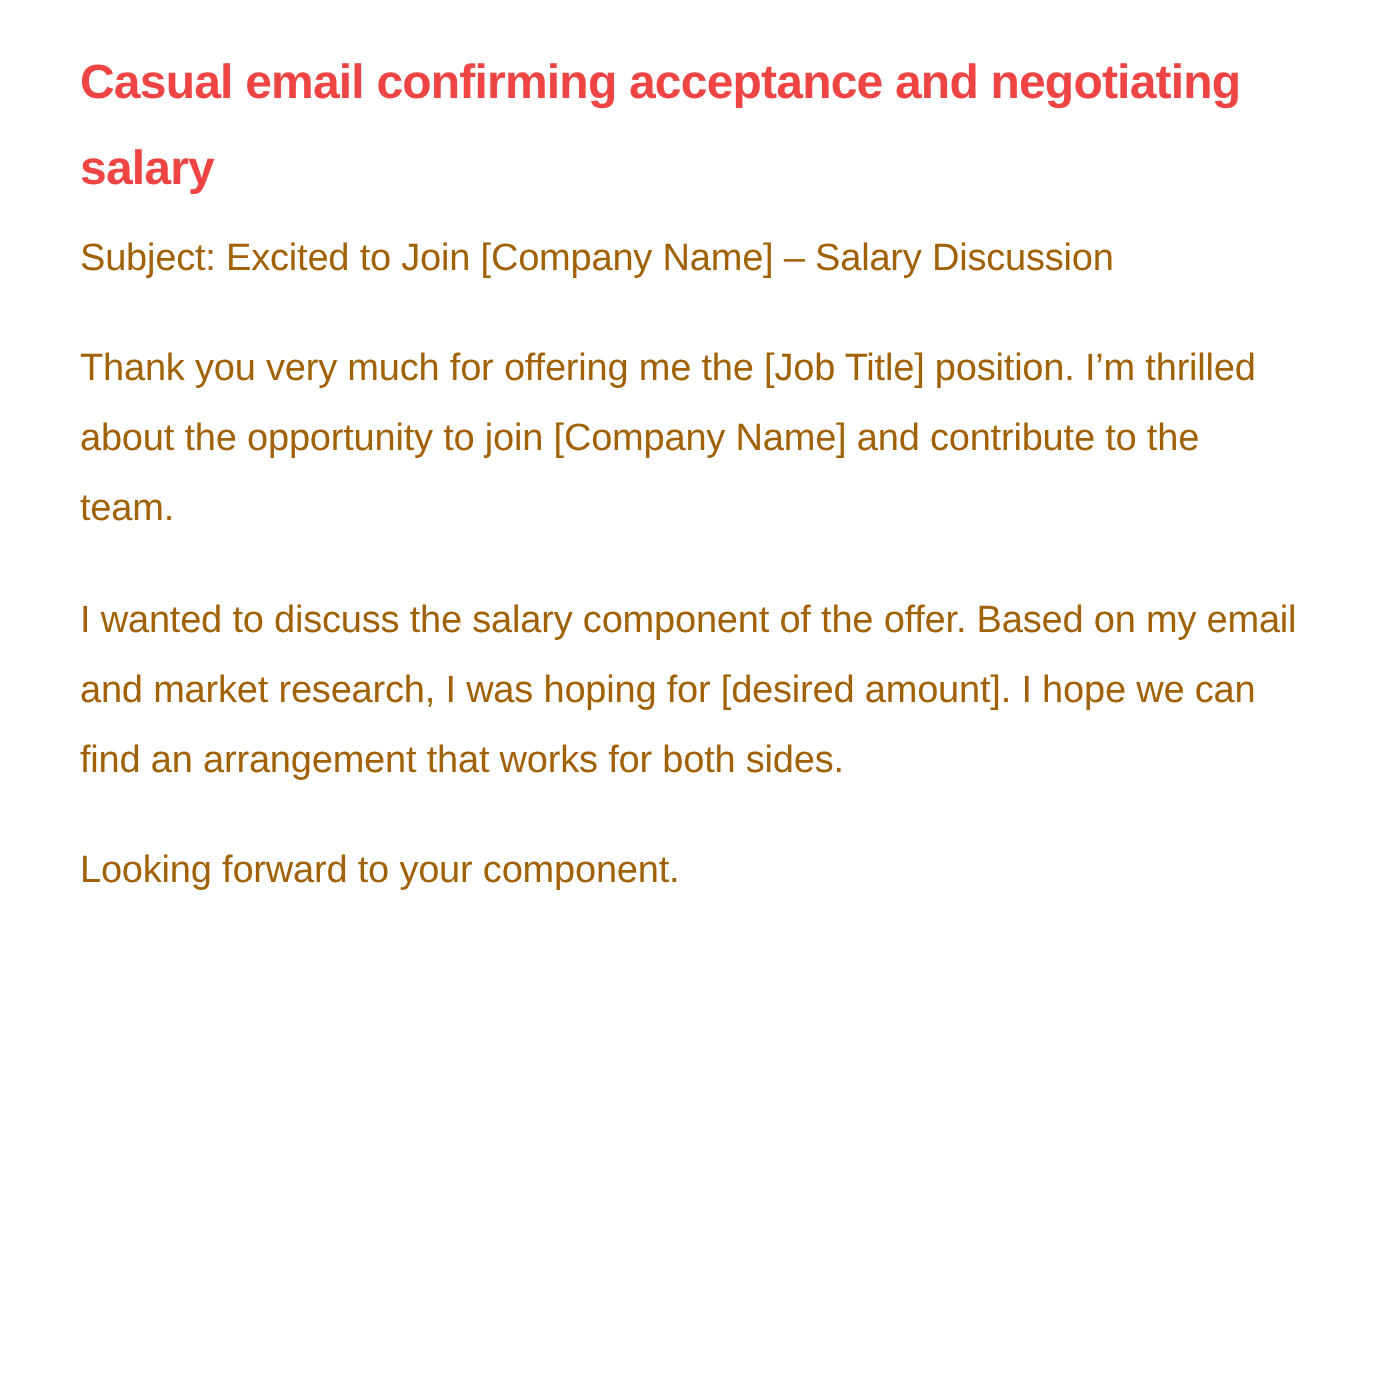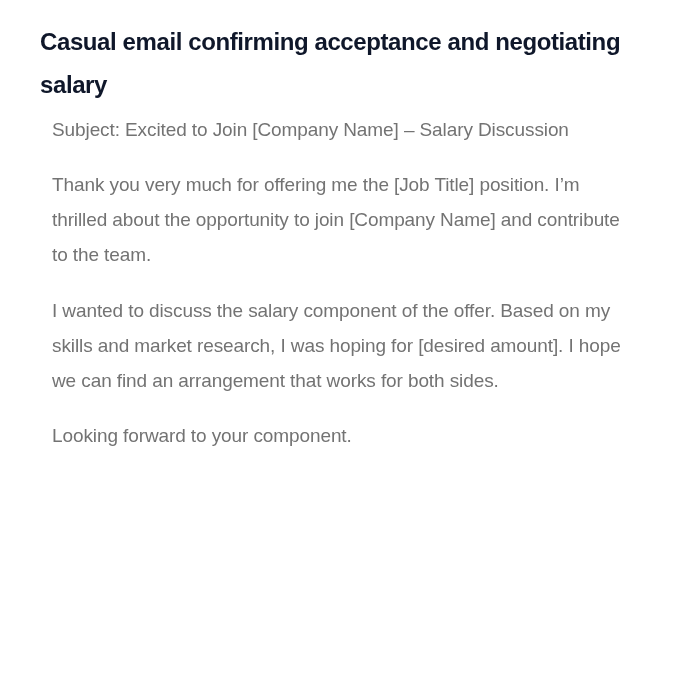--- a/index.html
+++ b/index.html
@@ -21,39 +21,39 @@
       top: 20px;
       width: 610px;
     }
     .title {
       font-family: "Liberation Sans", sans-serif;
       font-weight: 700;
       font-size: 24px;
       line-height: 43px;
       letter-spacing: -0.4px;
       margin: 0;
-      color: #0f172a;
+      color: #ef4444;
     }
     .para {
       font-size: 19px;
       line-height: 35px;
-      margin: 12px;
-      color: #737373;
+      margin: 0;
+      color: #a16207;
       letter-spacing: -0.1px;
     }
     .subject { margin-top: 6px; }
     .greeting { margin-top: 20px; }
     .p1 { margin-top: 20px; }
     .p2 { margin-top: 21px; }
     .p3 { margin-top: 20px; }
     .closing { margin-top: 20px; }
     .signature { margin-top: 20px; }
   </style>
 </head>
 <body>
 
 <div class="doc">
   <h1 class="title">Casual email confirming acceptance and negotiating salary</h1>
   <p class="para subject">Subject: Excited to Join [Company Name] – Salary Discussion</p>
   <p class="para p1">Thank you very much for offering me the [Job Title] position. I’m thrilled about the opportunity to join [Company Name] and contribute to the team.</p>
-  <p class="para p2">I wanted to discuss the salary component of the offer. Based on my skills and market research, I was hoping for [desired amount]. I hope we can find an arrangement that works for both sides.</p>
+  <p class="para p2">I wanted to discuss the salary component of the offer. Based on my email and market research, I was hoping for [desired amount]. I hope we can find an arrangement that works for both sides.</p>
   <p class="para p3">Looking forward to your component.</p>
 </div>
 
 </body></html>

